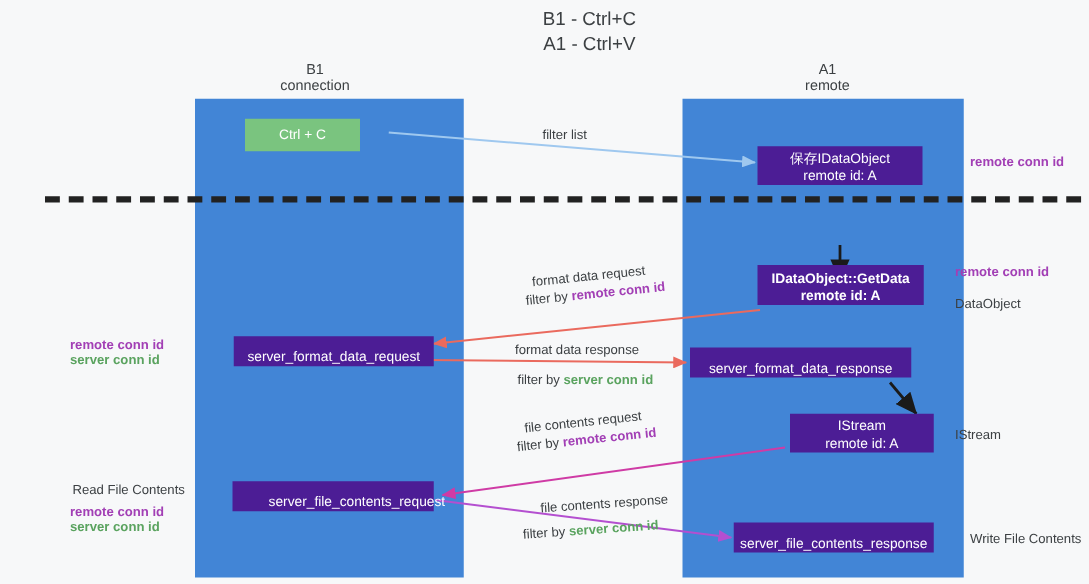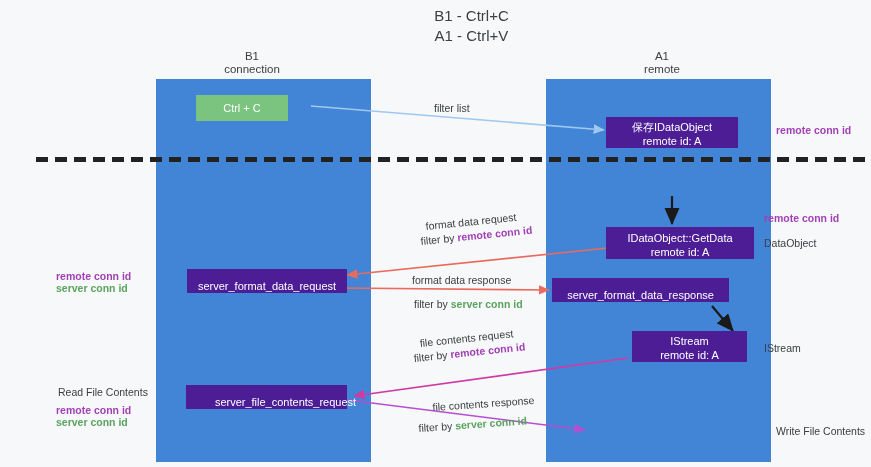--- a/index.html
+++ b/index.html
@@ -153,21 +153,21 @@
   <div class="abs box green" style="left:160px; top:95px; width:92px; height:26px;">
     <span>Ctrl + C</span>
   </div>
 
   <div class="abs box orange" style="left:570px; top:117px; width:132px; height:31px;">
     <span>保存IDataObject</span>
     <span class="l2">remote id: A</span>
   </div>
 
 
-  <div class="abs box orange" style="left:570px; top:227px; width:148px; height:32px;">
+  <div class="abs box orange" style="left:570px; top:212px; width:133px; height:32px;font-weight:bold;">
     <span>IDataObject::GetData</span>
     <span class="l2">remote id: A</span>
   </div>
 
   <div class="abs box orange" style="left:151px; top:269px; width:160px; height:24px;">
     <span>server_format_data_request</span>
   </div>
 
   <div class="abs box orange" style="left:516px; top:278px; width:177px; height:24px;">
     <span>server_format_data_response</span>
@@ -175,20 +175,23 @@
 
   <div class="abs box orange" style="left:596px; top:331px; width:115px; height:31px;">
     <span>IStream</span>
     <span class="l2">remote id: A</span>
   </div>
 
   <div class="abs box orange" style="left:150px; top:385px; width:161px; height:24px;padding-left:38px;">
     <span>server_file_contents_request</span>
   </div>
 
+  <div class="abs box orange" style="left:551px; top:418px; width:160px; height:24px;">
+    <span>server_file_contents_response</span>
+  </div>
 
   <div class="abs lbl" style="left:398px; top:101px;">filter list</div>
 
   <div class="abs lbl" style="left:389px; top:219px; transform:rotate(-5.8deg); transform-origin:left top;">format data request</div>
   <div class="abs lbl" style="left:384px; top:234px; transform:rotate(-5.8deg); transform-origin:left top;">
     <span>filter by </span><span class="em-purple">remote conn id</span>
   </div>
 
   <div class="abs lbl" style="left:376px; top:273px;text-align:center;">format data response</div>
   <div class="abs lbl" style="left:378px; top:297px;">

